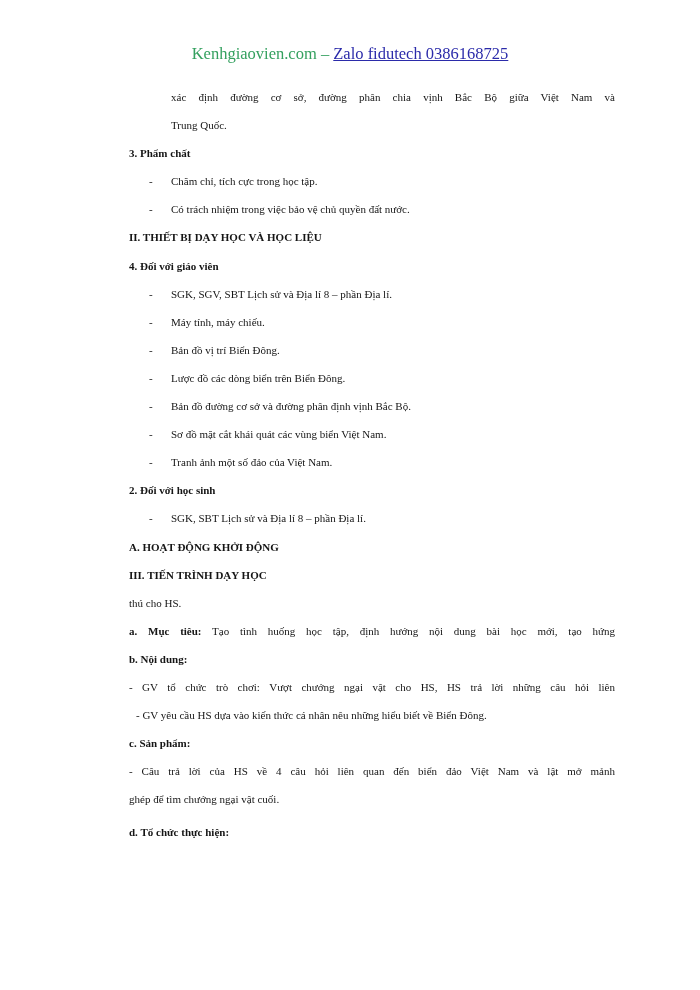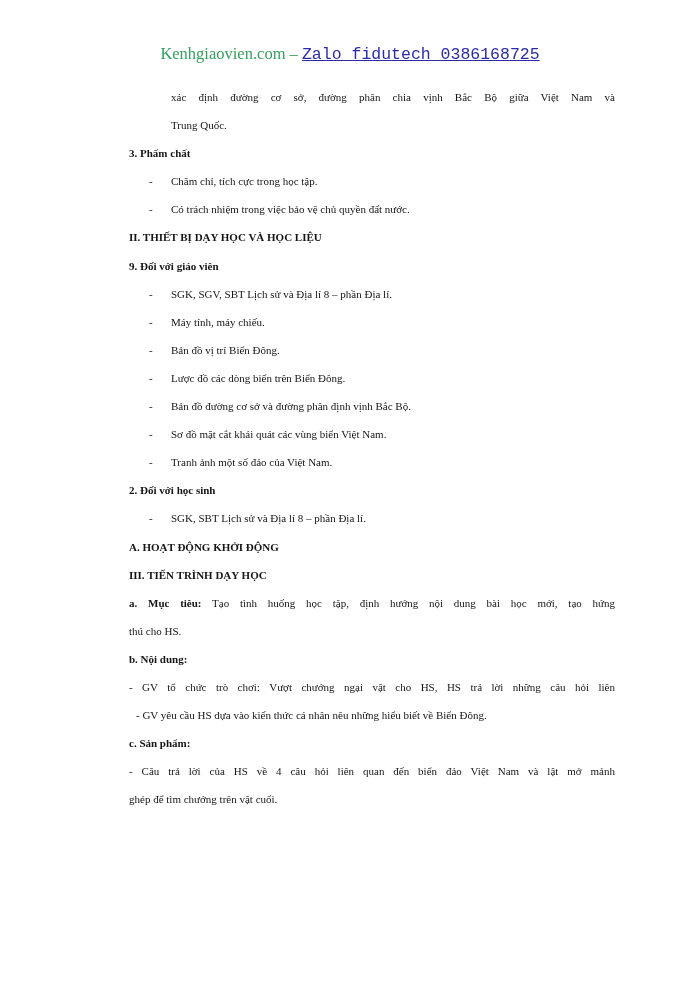--- a/index.html
+++ b/index.html
@@ -13,21 +13,21 @@
     width:700px;height:990px;background:#ffffff;
     font-family:"Liberation Serif","DejaVu Serif",serif;
     color:var(--ink);
   }
   .page{position:relative;width:700px;height:990px;background:#fff;overflow:hidden;}
   .header{
     position:absolute;top:44px;left:0;right:0;
     text-align:center;font-size:16.5px;line-height:20px;white-space:nowrap;
   }
   .site{color:var(--green);}
-  .zalo{color:var(--link-blue);text-decoration:underline;cursor:pointer;font-family:Liberation Mono, monospace;}
+  .zalo{color:var(--link-blue);text-decoration:underline;cursor:pointer;}
   .content{
     position:absolute;top:83px;left:0;right:0;
     padding:0 85px;font-size:11px;margin-left:44px;
   }
   .line{
     line-height:28.1px;height:28.1px;white-space:nowrap;overflow:visible;
   }
   .jf{ 
     text-align:justify;text-align-last:justify;white-space:normal;
   }
@@ -59,21 +59,21 @@
     <div class="line li">
       <span class="dash">-</span>
       <span class="li-text">Chăm chỉ, tích cực trong học tập.</span>
     </div>
     <div class="line li">
       <span class="dash">-</span>
       <span class="li-text">Có trách nhiệm trong việc bảo vệ chủ quyền đất nước.</span>
     </div>
 
     <div class="line bold">II. THIẾT BỊ DẠY HỌC VÀ HỌC LIỆU</div>
-    <div class="line bold">9. Đối với giáo viên</div>
+    <div class="line bold">4. Đối với giáo viên</div>
 
     <div class="line li">
       <span class="dash">-</span>
       <span class="li-text">SGK, SGV, SBT Lịch sử và Địa lí 8 – phần Địa lí.</span>
     </div>
     <div class="line li">
       <span class="dash">-</span>
       <span class="li-text">Máy tính, máy chiếu.</span>
     </div>
     <div class="line li">
@@ -100,28 +100,29 @@
     <div class="line bold">2. Đối với học sinh</div>
 
     <div class="line li">
       <span class="dash">-</span>
       <span class="li-text">SGK, SBT Lịch sử và Địa lí 8 – phần Địa lí.</span>
     </div>
 
     <div class="line bold">A. HOẠT ĐỘNG KHỞI ĐỘNG</div>
     <div class="line bold">III. TIẾN TRÌNH DẠY HỌC</div>
 
+    <div class="line">thú cho HS.</div>
     <div class="line jf"><b>a. Mục tiêu:</b><span> Tạo tình huống học tập, định hướng nội dung bài học mới, tạo hứng</span></div>
-    <div class="line">thú cho HS.</div>
 
     <div class="line bold">b. Nội dung:</div>
 
     <div class="line jf"><span>- GV tổ chức trò chơi: </span><span class="it">Vượt chướng ngại vật</span><span> cho HS, HS trả lời những câu hỏi liên</span></div>
     <div class="line" style="padding-left:7px;">- GV yêu cầu HS dựa vào kiến thức cá nhân nêu những hiểu biết về Biển Đông.</div>
 
     <div class="line bold">c. Sản phẩm:</div>
 
     <div class="line jf">- Câu trả lời của HS về 4 câu hỏi liên quan đến biển đảo Việt Nam và lật mở mảnh</div>
-    <div class="line">ghép để tìm chướng trên vật cuối.</div>
+    <div class="line">ghép để tìm chướng ngại vật cuối.</div>
 
+    <div class="line bold mt-extra">d. Tổ chức thực hiện:</div>
 
   </div>
 </div>
 
 </body></html>

